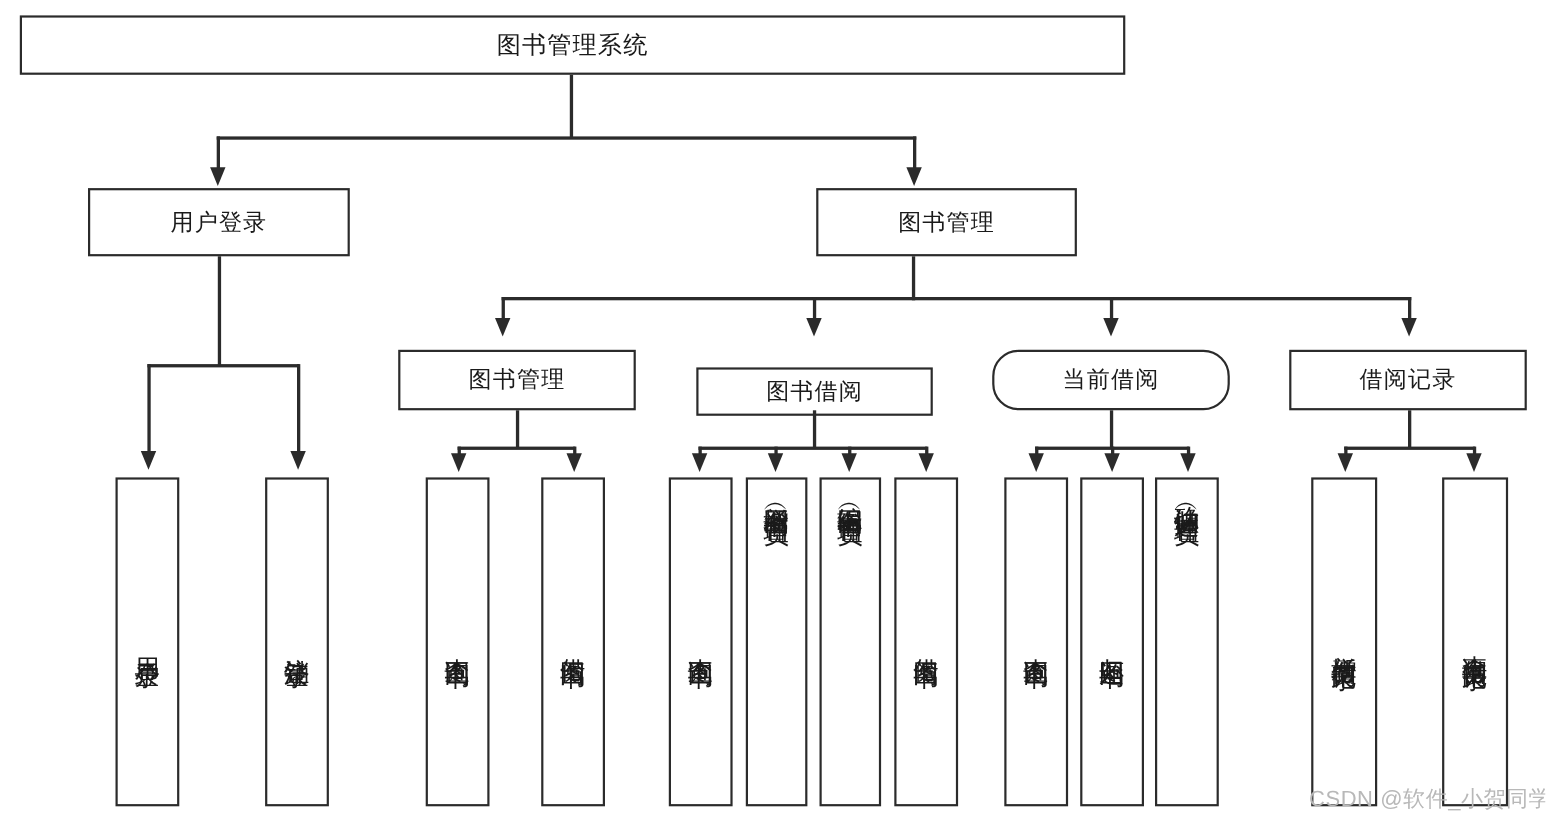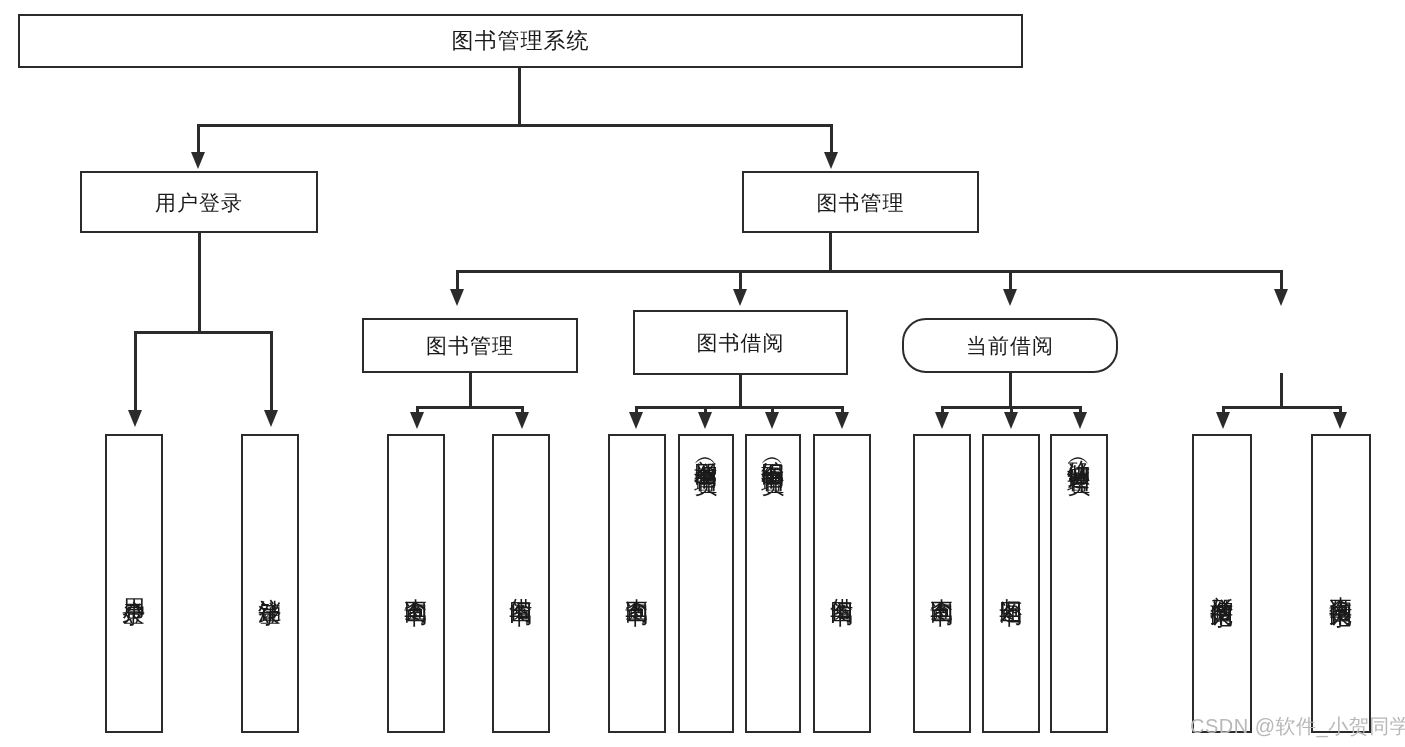--- a/index.html
+++ b/index.html
@@ -110,25 +110,28 @@
   <div class="ln vln" style="left:739px; top:270px; height:22px;"></div>
   <div class="arrow" style="left:733px; top:289px;"></div>
   <div class="ln vln" style="left:1009px; top:270px; height:22px;"></div>
   <div class="arrow" style="left:1003px; top:289px;"></div>
   <div class="ln vln" style="left:1280px; top:270px; height:22px;"></div>
   <div class="arrow" style="left:1274px; top:289px;"></div>
 
   <div class="node h" style="left:362px; top:318px; width:216px; height:55px;">
     <span>图书管理</span>
   </div>
-  <div class="node h" style="left:633px; top:310px; width:215px; height:65px;align-items:center;">
+  <div class="node h" style="left:633px; top:334px; width:215px; height:44px;align-items:center;">
     <span>图书借阅</span>
   </div>
   <div class="node h" style="left:902px; top:318px; width:216px; height:55px;border-radius:24px;">
     <span>当前借阅</span>
+  </div>
+  <div class="node h" style="left:1172px; top:318px; width:216px; height:55px;">
+    <span>借阅记录</span>
   </div>
 
   <div class="ln vln" style="left:469px; top:373px; width:2.5px; height:35px;"></div>
   <div class="ln hln" style="left:416px; top:406px; width:107px;"></div>
   <div class="ln vln" style="left:416px; top:406px; height:9px;"></div>
   <div class="arrow" style="left:410px; top:412px;"></div>
   <div class="ln vln" style="left:521px; top:406px; height:9px;"></div>
   <div class="arrow" style="left:515px; top:412px;"></div>
 
   <div class="ln vln" style="left:739px; top:373px; height:35px;"></div>

